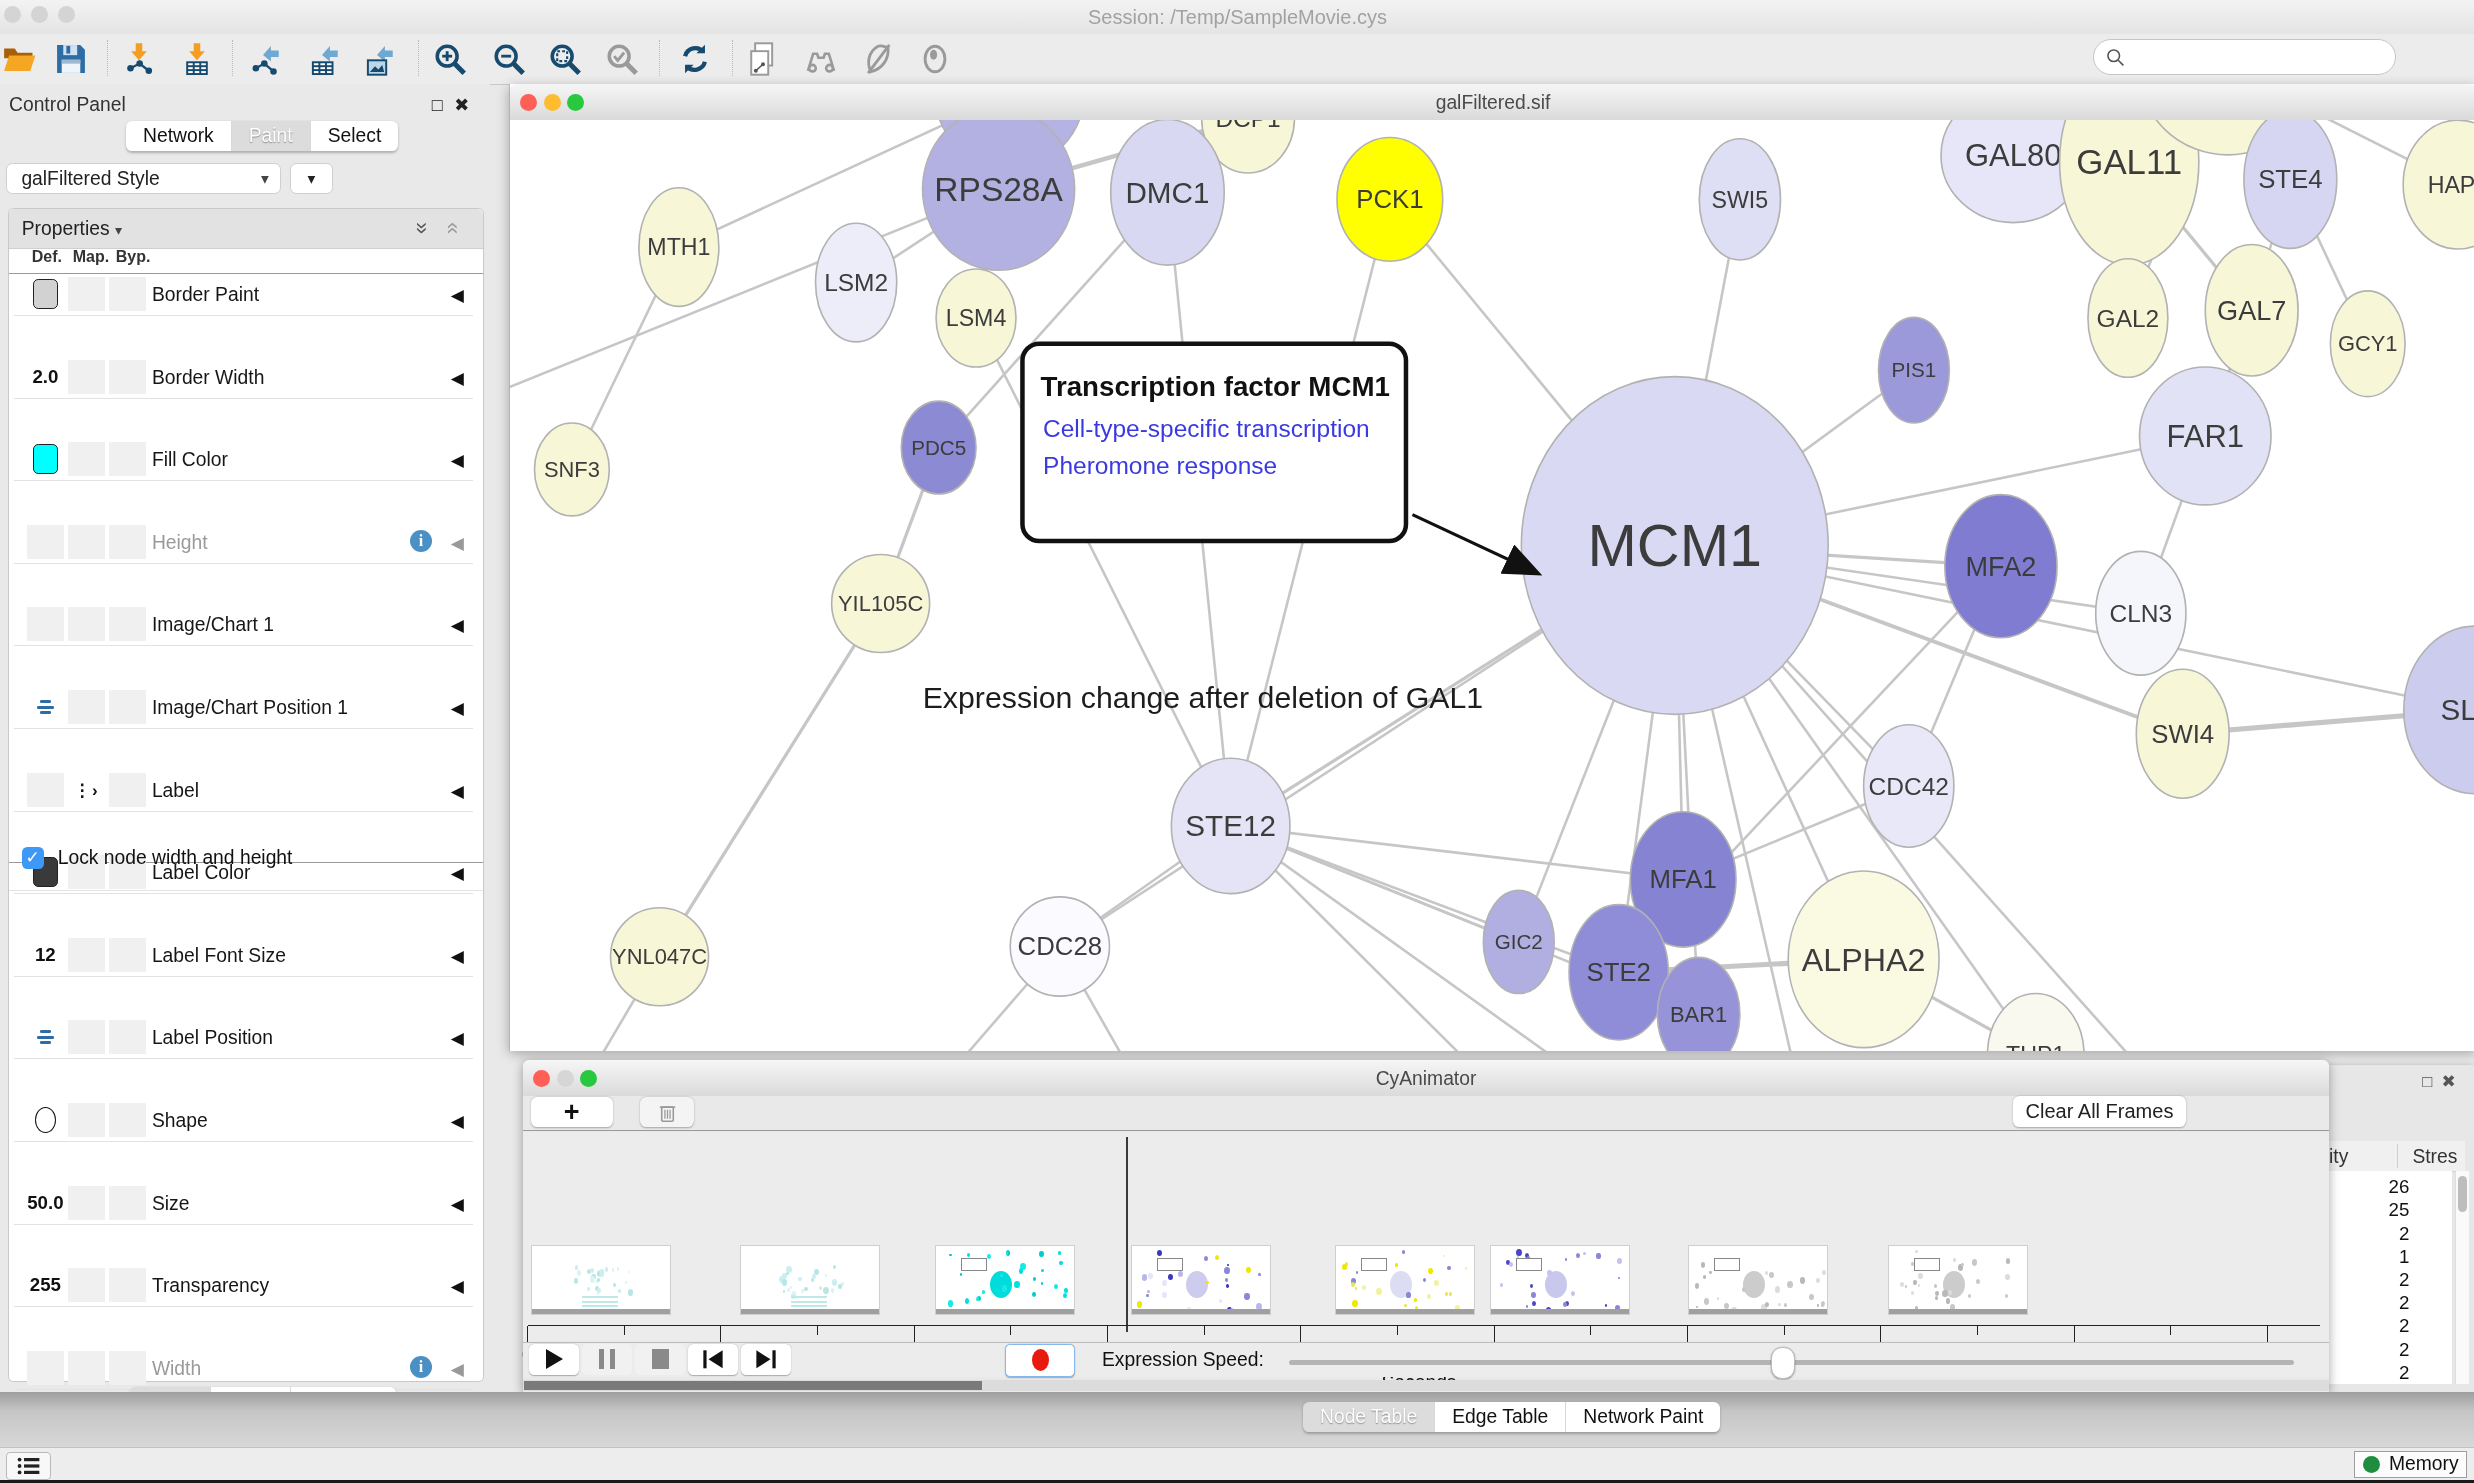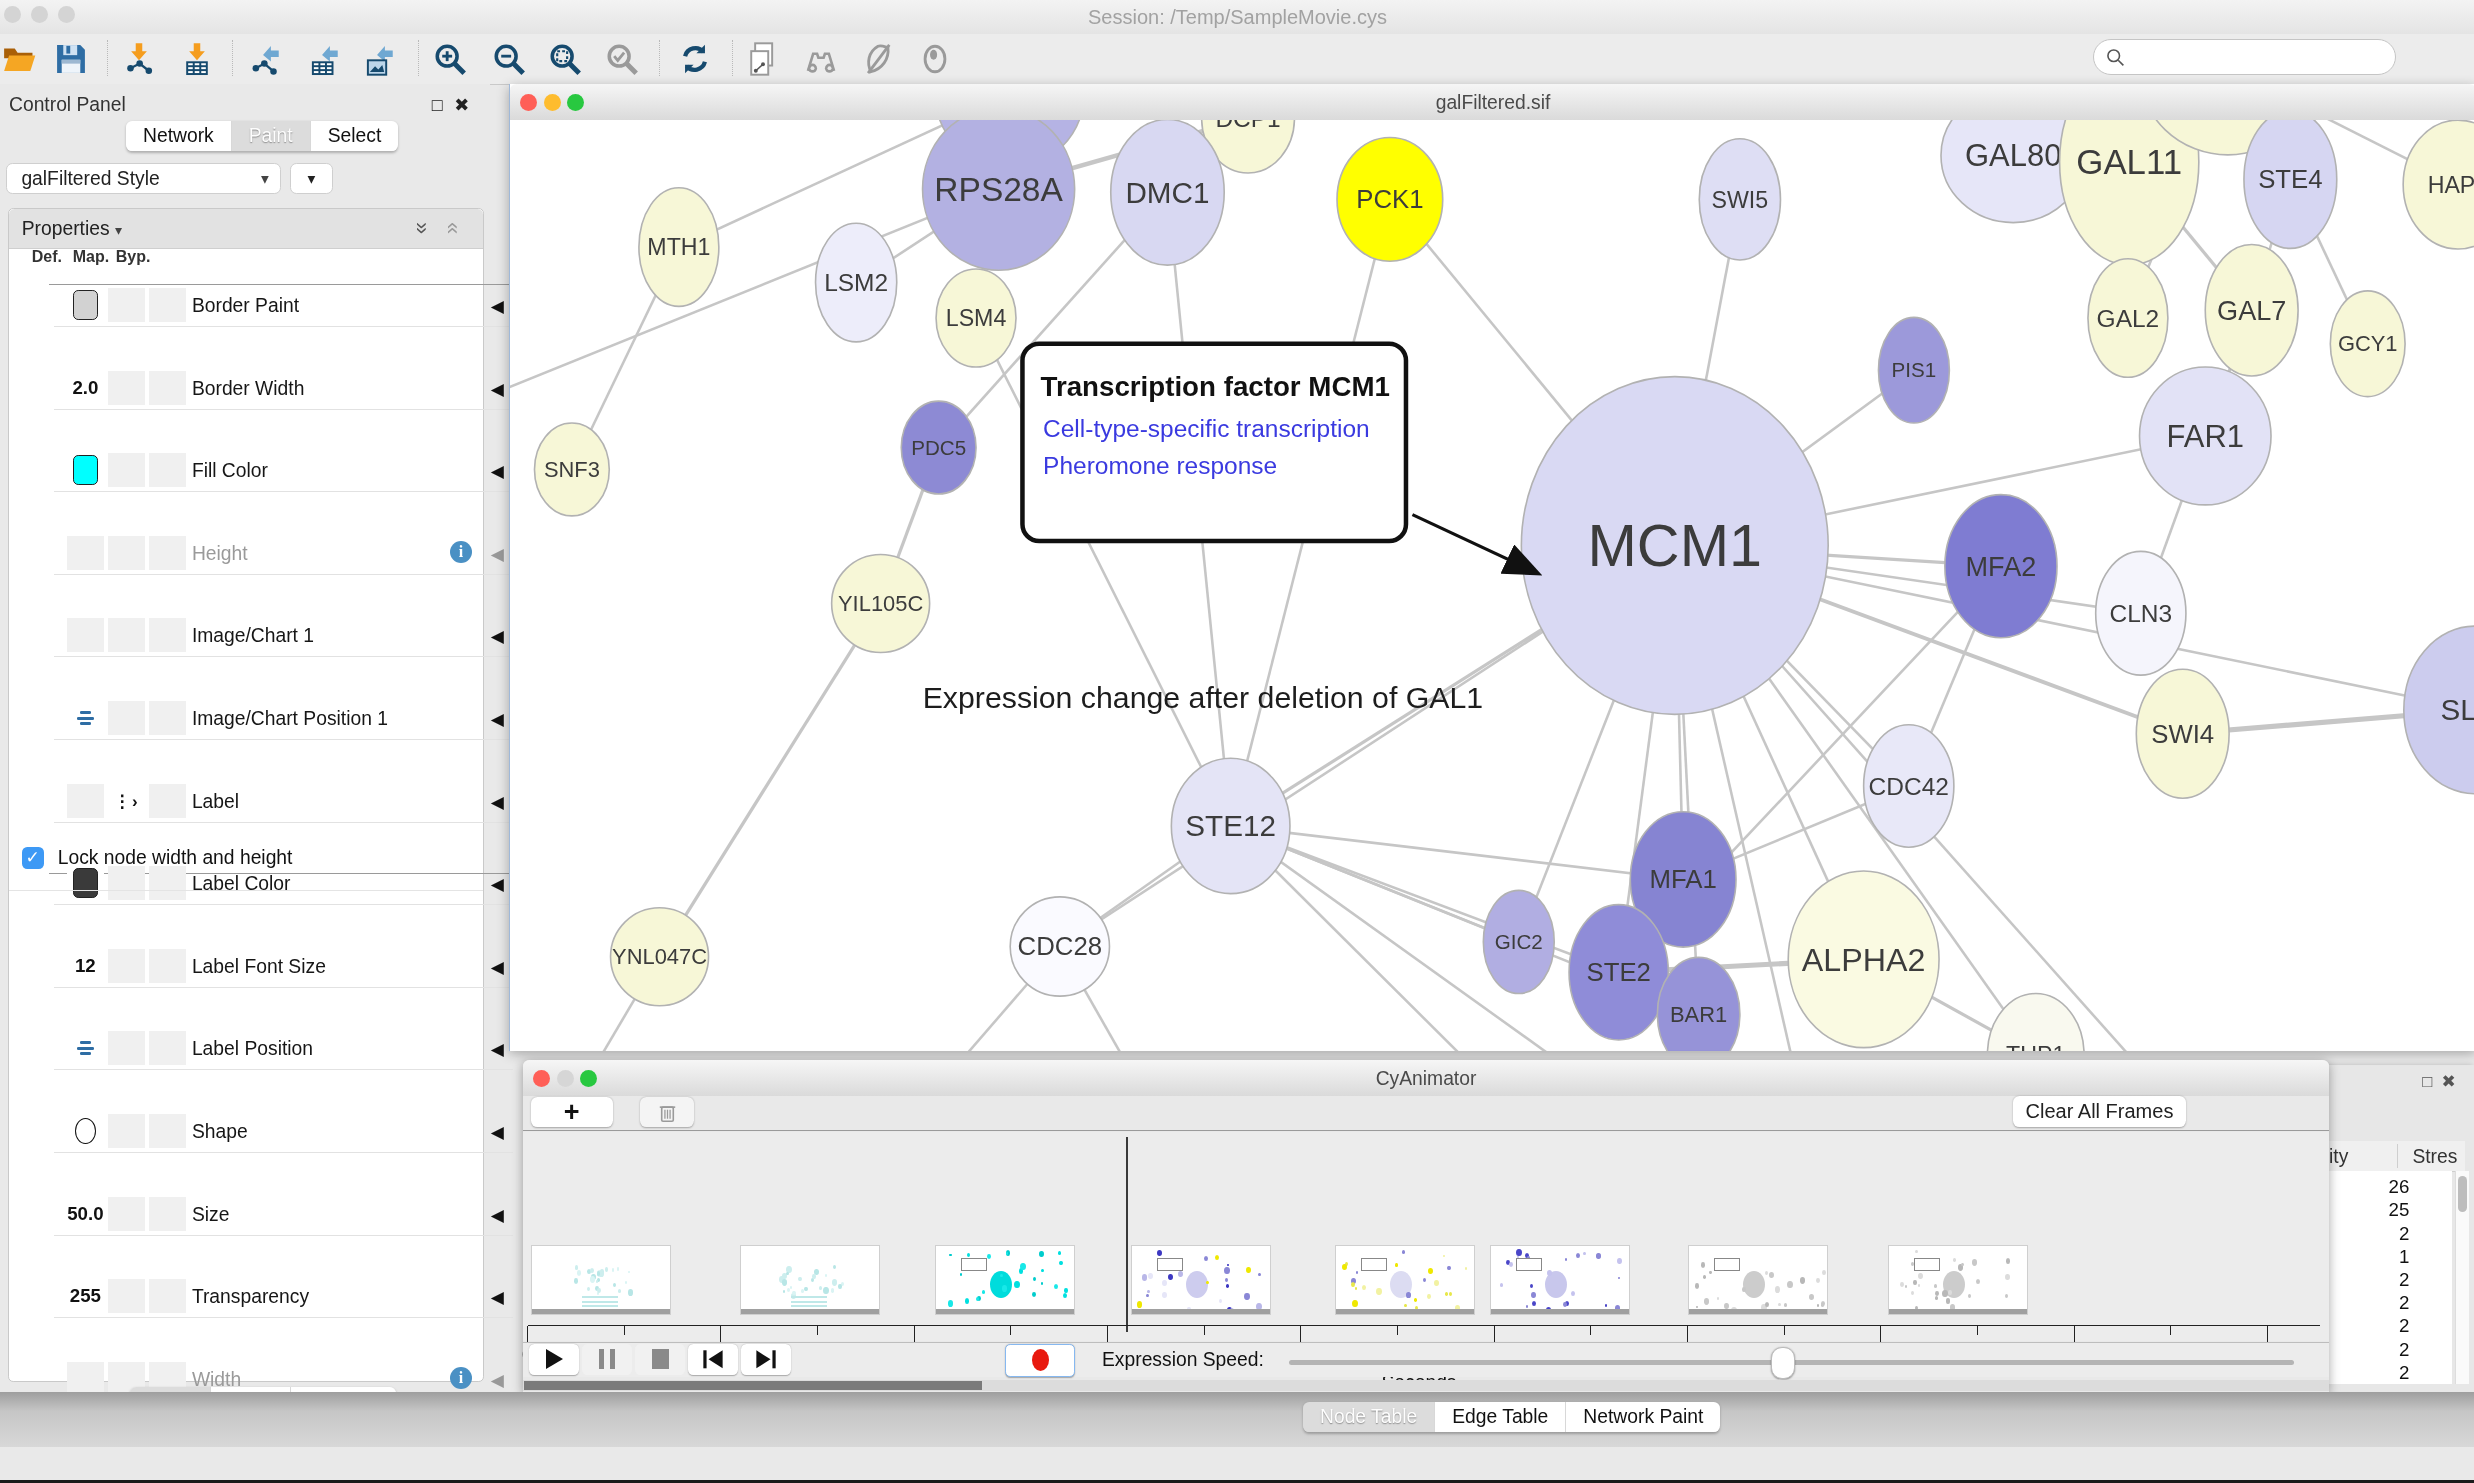--- a/index.html
+++ b/index.html
@@ -31,21 +31,21 @@
             border-radius:6.4px;display:flex;align-items:center;font-size:19.3px;padding-left:14px;box-sizing:border-box;}
   .style-dd .caret{margin-left:auto;margin-right:11.6px;font-size:15.5px;color:#444;}
   .style-btn{position:absolute;left:290px;top:79px;width:43px;height:31px;background:#fff;border:1.3px solid #cfcfcf;border-radius:6.4px;
              display:flex;align-items:center;justify-content:center;font-size:15.5px;color:#222;box-sizing:border-box;}
   .props-card{position:absolute;left:7.7px;top:124px;width:474px;height:1172px;background:#fff;border:0.6px solid #c9c9c9;border-radius:5.2px;}
   .props-head{position:absolute;left:0;top:0;width:100%;height:39px;background:#e2e2e2;border-bottom:0.6px solid #cfcfcf;border-radius:5.2px 5.2px 0 0;}
   .props-head .ph-label{position:absolute;left:13px;top:9px;font-size:19.3px;color:#222;}
   .chev{position:absolute;top:6.4px;font-size:22px;color:#555;transform:rotate(90deg);}
   .colhead{position:absolute;left:0;top:39px;width:100%;height:22px;font-size:16px;font-weight:bold;color:#333;}
   .prow{position:absolute;left:5.2px;width:459px;height:41px;border-bottom:1.3px solid #e2e2e2;}
-  .prows-wrap{position:absolute;left:0;top:75px;width:100%;border:1.3px solid #9a9a9a;border-left:none;border-right:none;margin-left:40px;}
+  .prows-wrap{position:absolute;left:0;top:64px;width:100%;border:1.3px solid #9a9a9a;border-left:none;border-right:none;}
   .pcell{position:absolute;top:3.2px;width:37px;height:34px;background:#f0f0f0;}
   .pcell.filled{background:#fff;display:flex;align-items:center;justify-content:center;}
   .swatch{width:23px;height:28px;border:1.3px solid #222;border-radius:5.2px;}
   .defnum{font-weight:bold;font-size:18.7px;color:#111;}
   .pname{position:absolute;left:138px;top:9.7px;font-size:19.3px;color:#161616;}
   .pname.dis{color:#9a9a9a;}
   .parrow{position:absolute;right:9px;top:11px;font-size:17px;color:#111;}
   .parrow.dis{color:#999;}
   .pinfo{position:absolute;right:41px;top:8.4px;width:22px;height:22px;border-radius:50%;background:#4a90c4;color:#fff;
          font-size:16px;font-weight:bold;text-align:center;line-height:22px;font-family:"Liberation Serif",serif;}
@@ -1044,15 +1044,31 @@
   </div>
 
   <div class="abs bottombar">
     <div class="seg" style="left:1303px;top:10.3px" id="bottom-tabs">
         <div class="s sel">Node Table</div>
         <div class="s">Edge Table</div>
         <div class="s">Network Paint</div>
       </div>
   </div>
 
+  <div class="abs statusbar">
+    <div class="listbtn">
+      <svg width="23" height="18" viewBox="0 0 36 28">
+        <circle cx="4" cy="4" r="3" fill="#222"></circle>
+          <rect x="11" y="1.5" width="24" height="5" fill="#222"></rect>
+        <circle cx="4" cy="14" r="3" fill="#222"></circle>
+          <rect x="11" y="11.5" width="24" height="5" fill="#222"></rect>
+        <circle cx="4" cy="24" r="3" fill="#222"></circle>
+          <rect x="11" y="21.5" width="24" height="5" fill="#222"></rect>
+      </svg>
+    </div>
+    <div class="memorybtn">
+      <div class="memdot"></div>
+      <span>Memory</span>
+    </div>
+  </div>
   <div class="abs blackstrip"></div>
 </div>
 
 
 </body></html>

